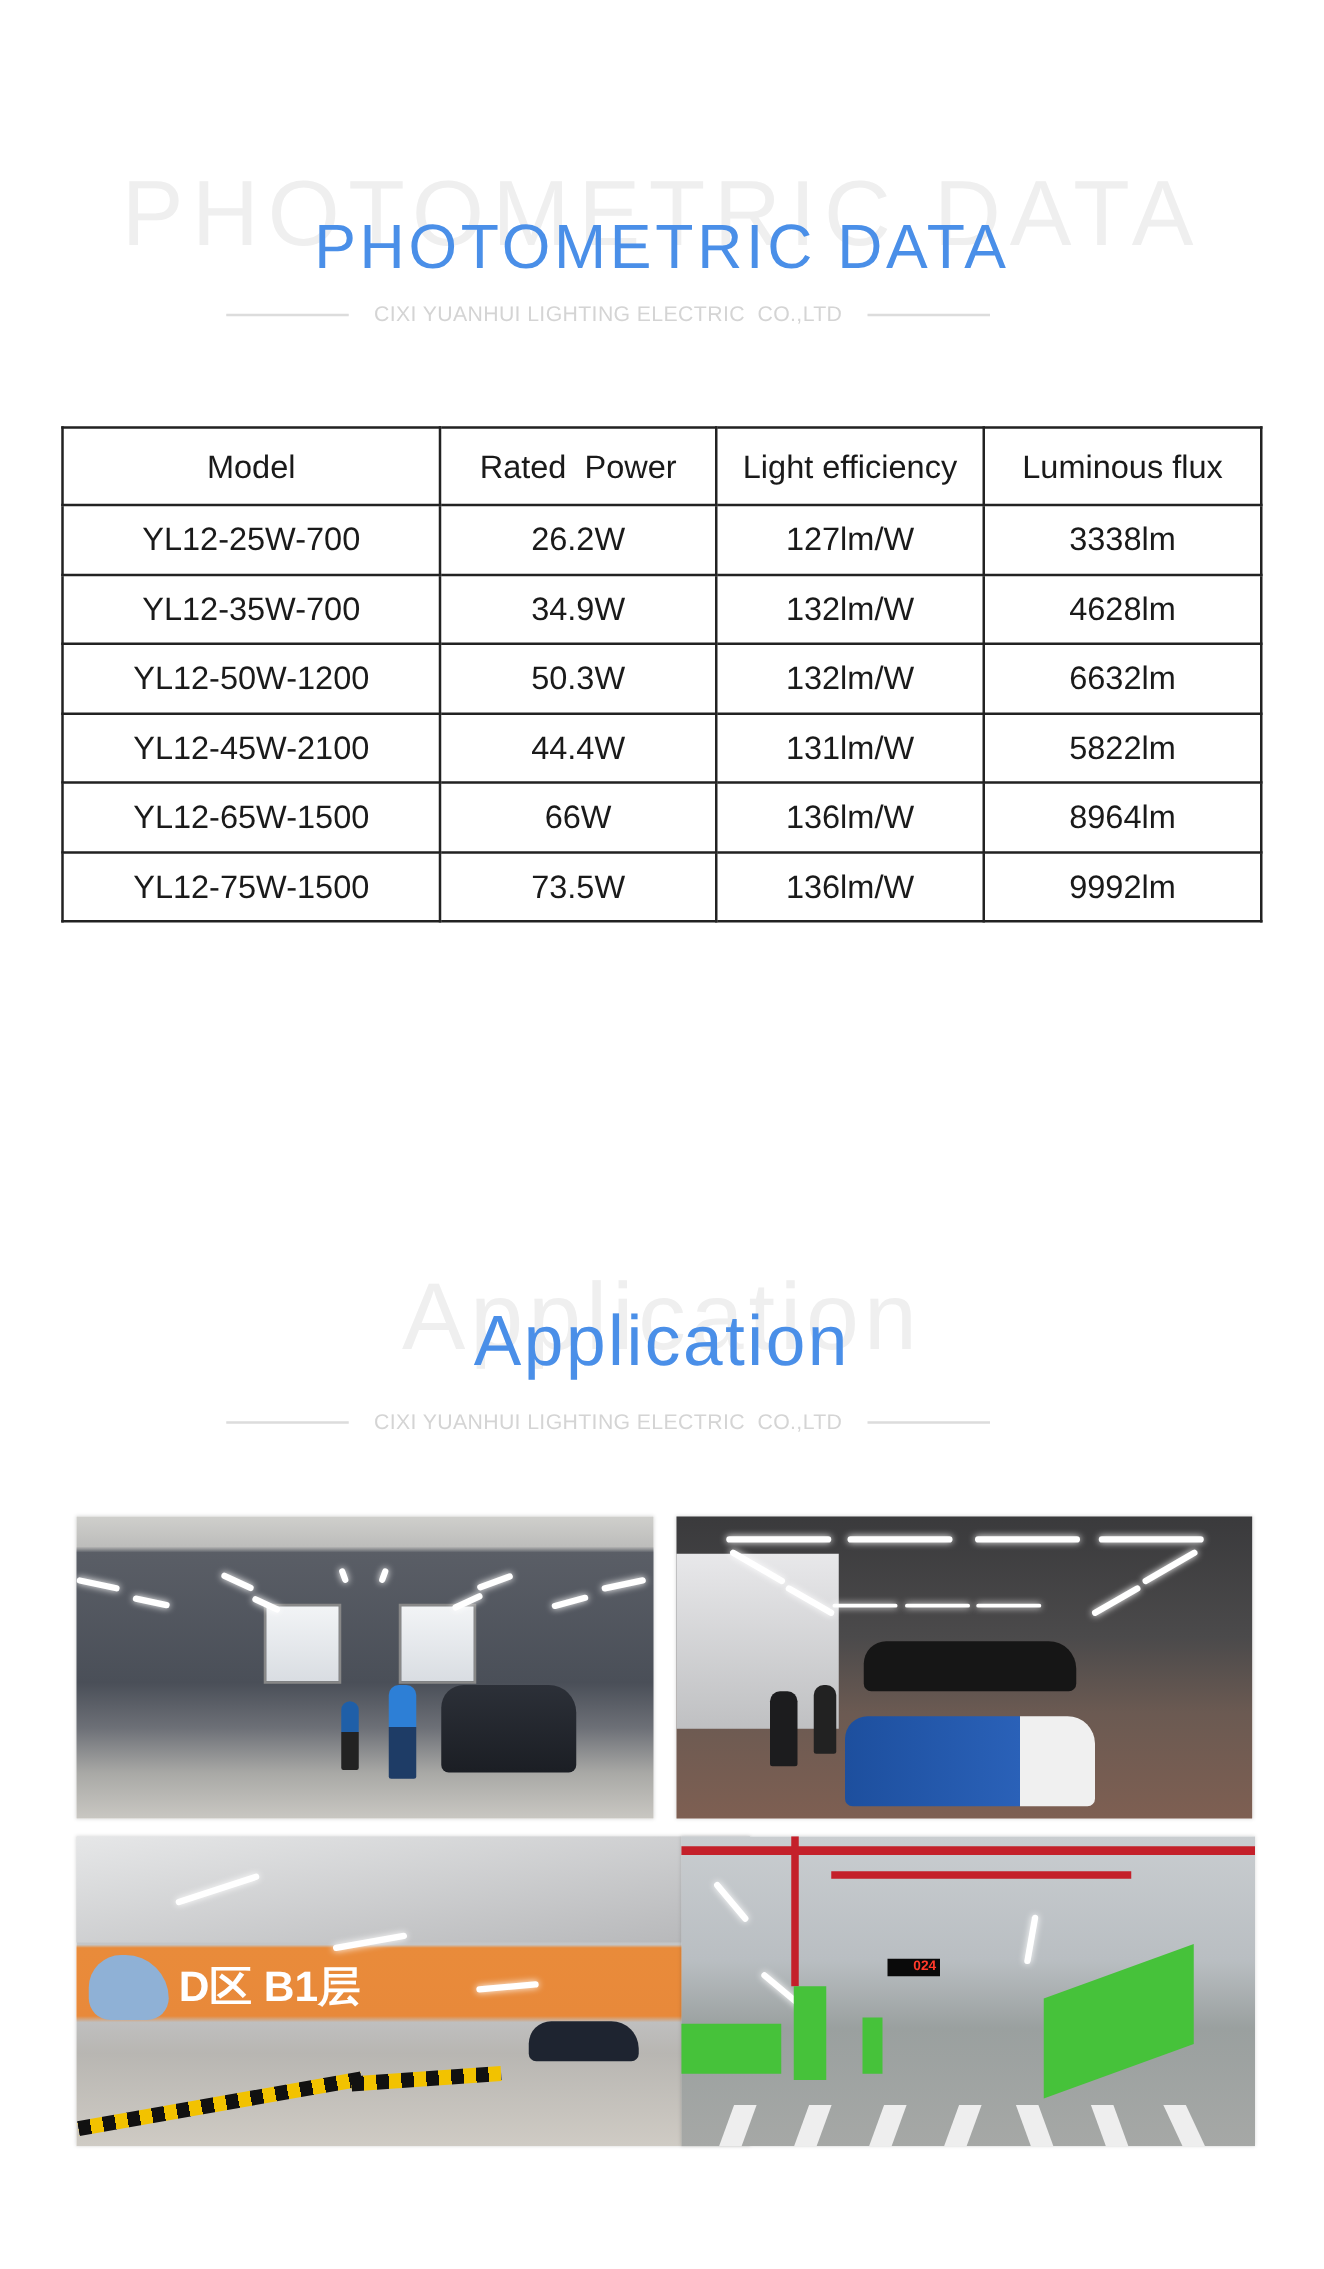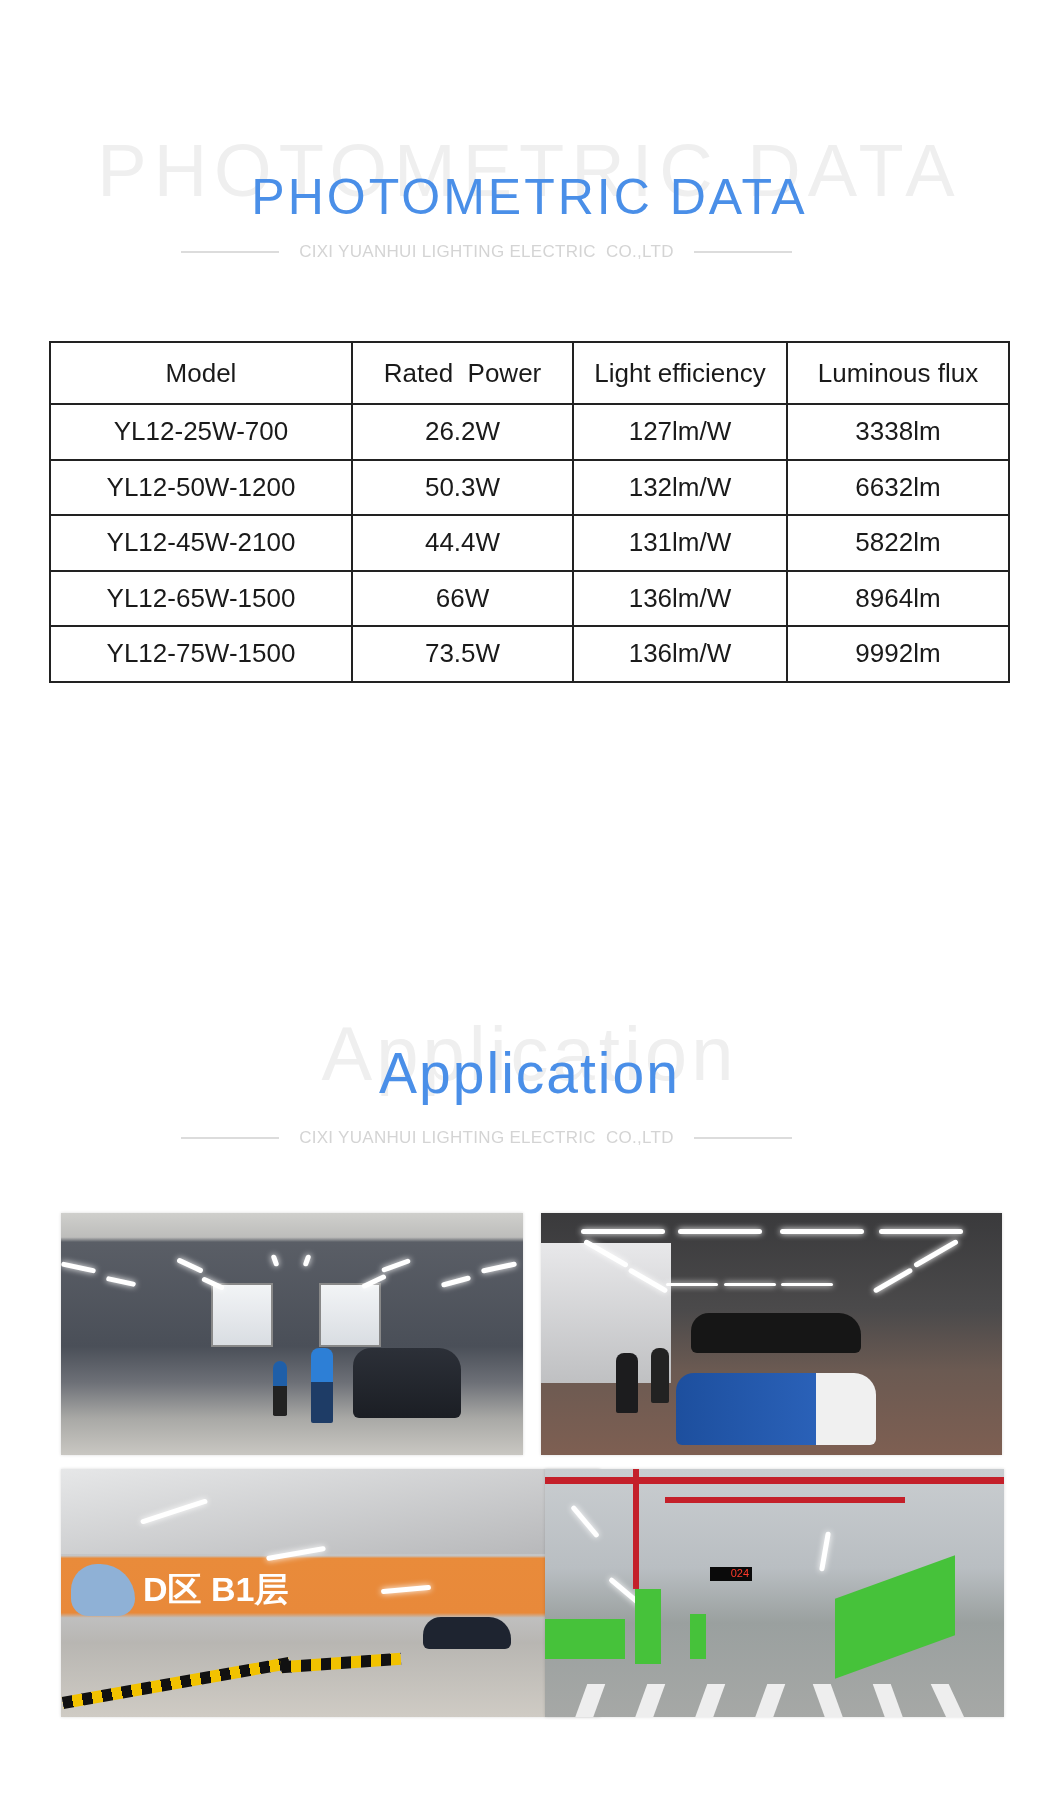--- a/index.html
+++ b/index.html
@@ -77,20 +77,26 @@
       <th>Light efficiency</th>
       <th>Luminous flux</th>
     </tr>
   </thead>
   <tbody>
     <tr>
       <td>YL12-25W-700</td>
       <td>26.2W</td>
       <td>127lm/W</td>
       <td>3338lm</td>
+    </tr>
+    <tr>
+      <td>YL12-35W-700</td>
+      <td>34.9W</td>
+      <td>132lm/W</td>
+      <td>4628lm</td>
     </tr>
     <tr>
       <td>YL12-50W-1200</td>
       <td>50.3W</td>
       <td>132lm/W</td>
       <td>6632lm</td>
     </tr>
     <tr>
       <td>YL12-45W-2100</td>
       <td>44.4W</td>
@@ -173,21 +179,21 @@
 </div>
 
 <div id="p4" class="photo">
   <div class="p4-bg"></div>
   <div class="pipe" style="left:0;top:8px;width:459px;height:7px;"></div>
   <div class="pipe" style="left:120px;top:28px;width:240px;height:6px;"></div>
   <div class="pipe" style="left:88px;top:0;width:6px;height:120px;"></div>
   <div class="light" style="left:20px;top:50px;width:40px;transform:rotate(50deg);"></div>
   <div class="light" style="left:260px;top:80px;width:40px;transform:rotate(-80deg);"></div>
   <div class="light" style="left:60px;top:120px;width:40px;transform:rotate(40deg);"></div>
-  <div style="position:absolute;left:165px;top:98px;width:42px;height:14px;background:#0a0a0a;color:#ff3a2a;font-size:11px;font-weight:normal;text-align:right;padding-right:3px;box-sizing:border-box;">024</div>
+  <div style="position:absolute;left:165px;top:98px;width:42px;height:14px;background:#0a0a0a;color:#ff3a2a;font-size:11px;font-weight:bold;text-align:right;padding-right:3px;box-sizing:border-box;">024</div>
   <div class="green" style="left:90px;top:120px;width:26px;height:75px;"></div>
   <div class="green" style="left:145px;top:145px;width:16px;height:45px;"></div>
   <div class="green" style="left:0;top:150px;width:80px;height:40px;"></div>
   <div class="green" style="left:290px;top:108px;width:120px;height:80px;transform:skewY(-20deg);"></div>
   <div class="stripe" style="left:35px;top:215px;"></div>
   <div class="stripe" style="left:95px;top:215px;"></div>
   <div class="stripe" style="left:155px;top:215px;"></div>
   <div class="stripe" style="left:215px;top:215px;"></div>
   <div class="stripe" style="left:275px;top:215px;transform:skewX(20deg);"></div>
   <div class="stripe" style="left:335px;top:215px;transform:skewX(20deg);"></div>

